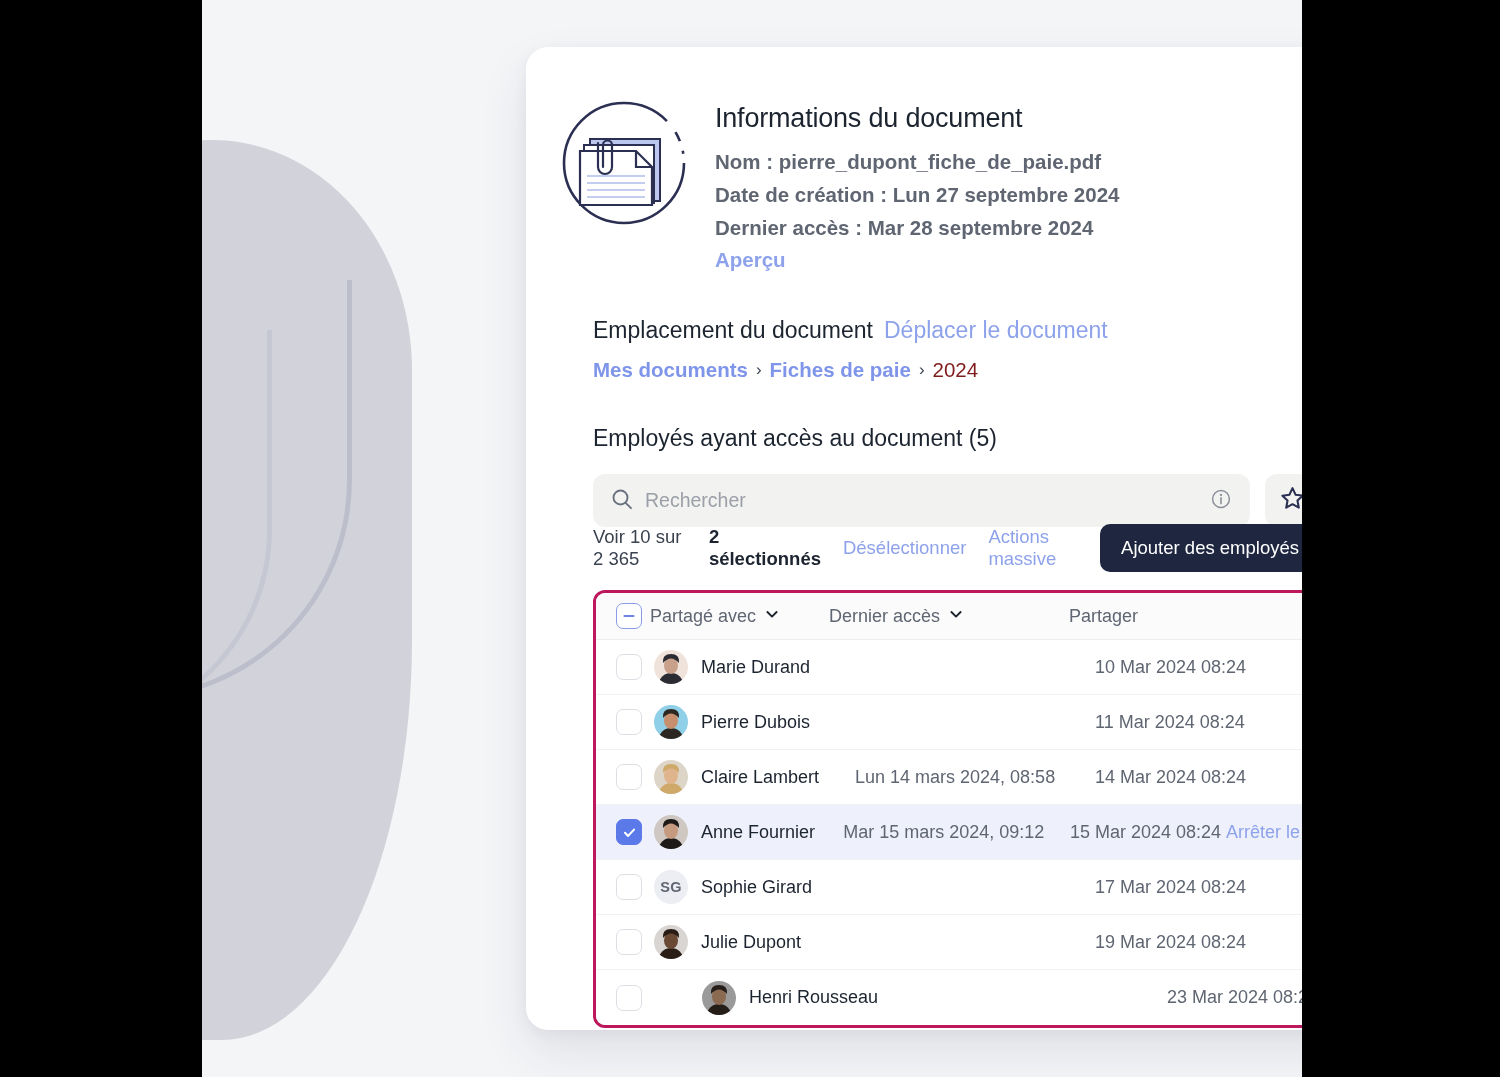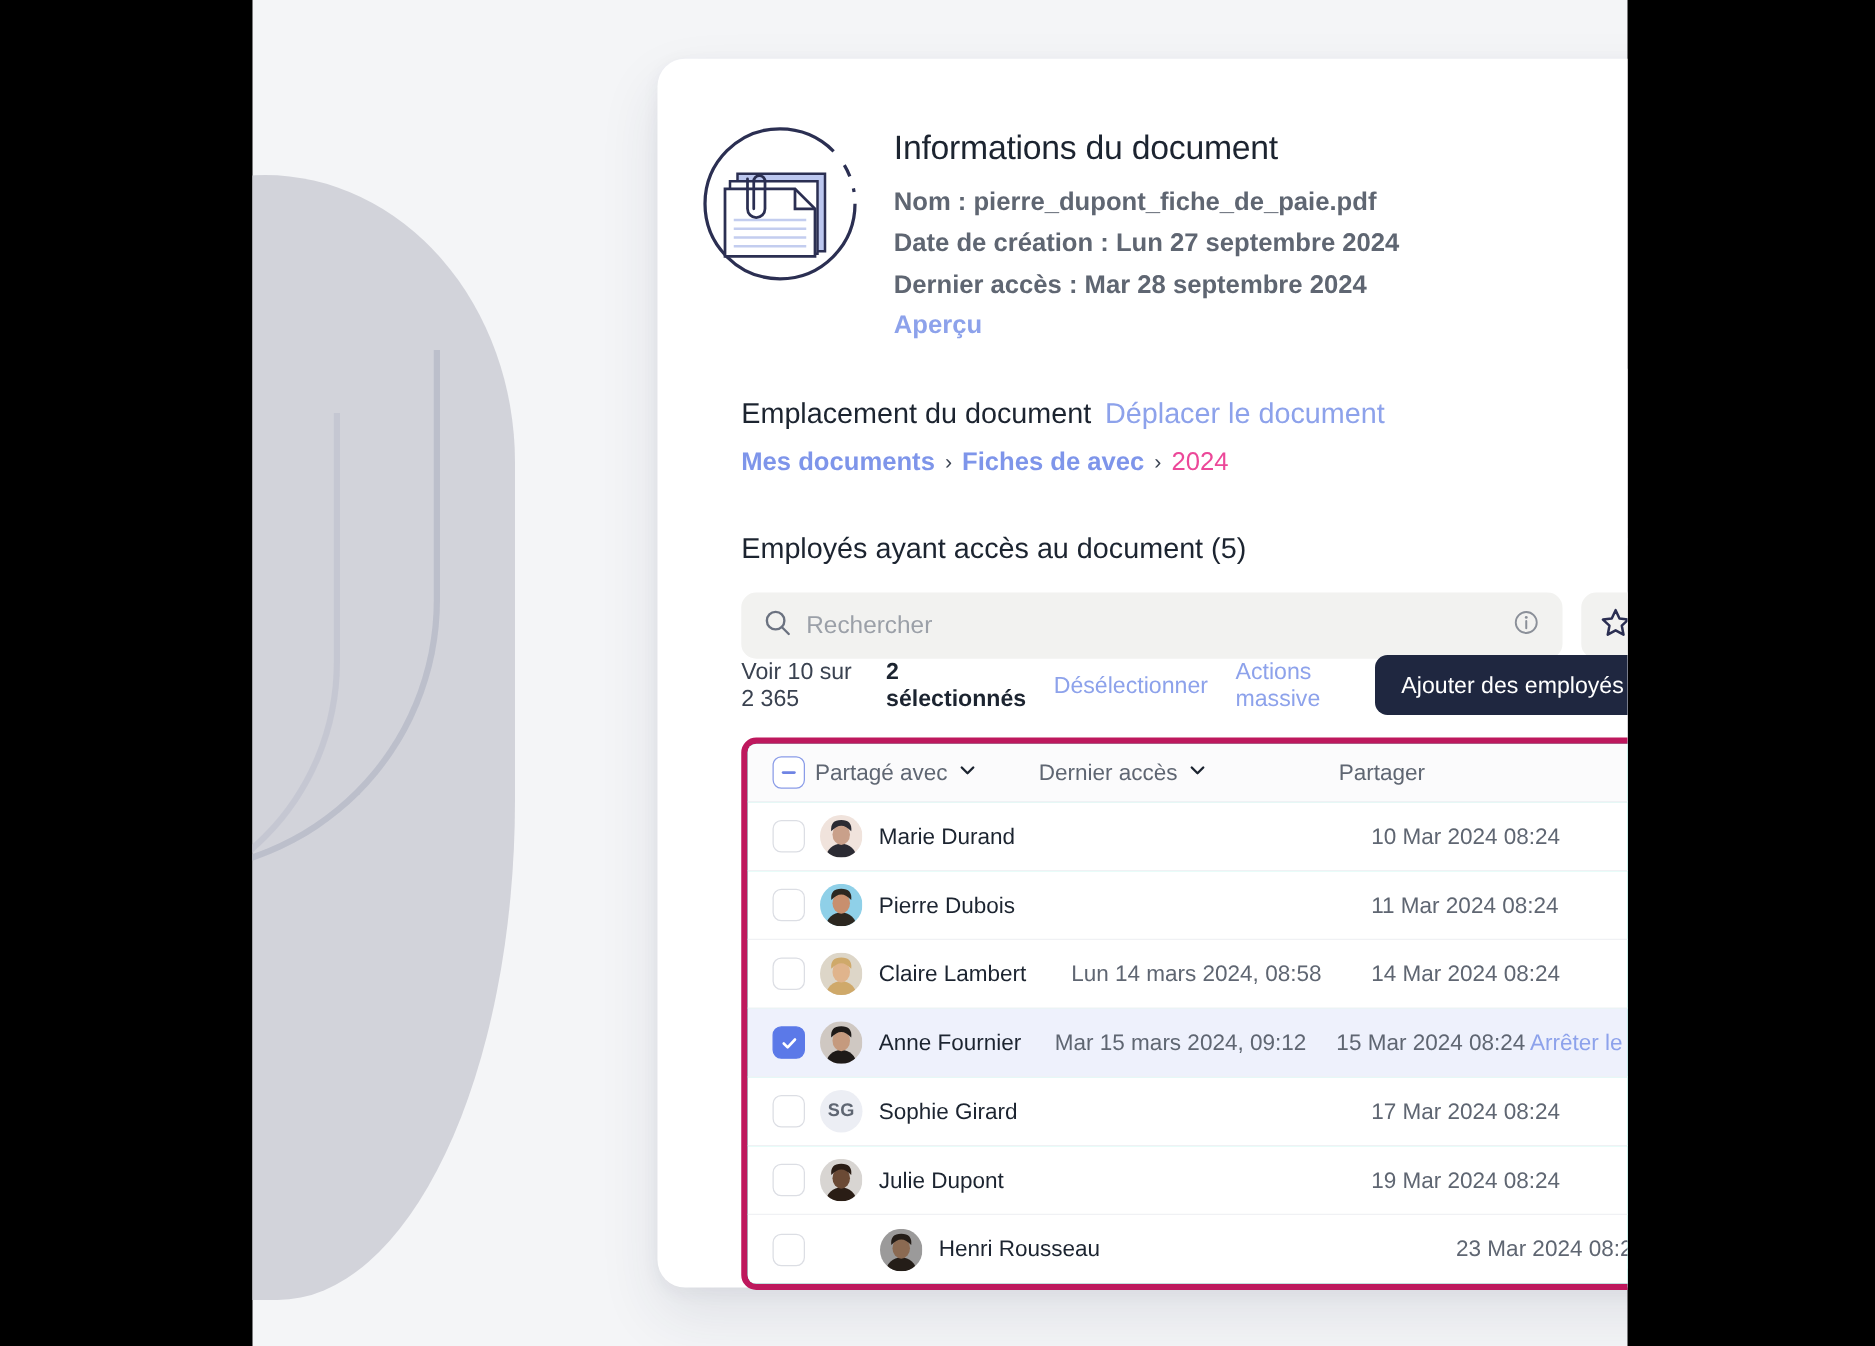--- a/index.html
+++ b/index.html
@@ -144,21 +144,21 @@
   .breadcrumb {
     margin-left: 33px;
     margin-top: 14px;
     font-size: 20.5px;
     display: flex;
     align-items: center;
     gap: 8px;
   }
   .crumb-link { color: #7e95ea; font-weight: 700; cursor: pointer; }
   .crumb-sep { color: #3c4453; font-size: 17px; }
-  .crumb-current { color: #ec4899; }
+  .crumb-current { color: #7f1d1d; }
 
   
   .section-employees {
     margin-left: 33px;
     margin-top: 43px;
     font-size: 23px;
     color: #1c2430;
   }
 
   .search-row {
@@ -219,24 +219,24 @@
     cursor: pointer;
     font-family: "Liberation Sans", sans-serif;
     white-space: nowrap;
   }
 
   
   .table {
     margin-left: 33px;
     margin-top: 21px;
     width: 776px;
-    border: 5px solid #be185d;
+    border: 3px solid #be185d;
     border-radius: 12px;
     overflow: hidden;
-    background: #5eead4;
+    background: #e5e5e5;
   }
   .thead {
     display: flex;
     align-items: center;
     height: 47px;
     background: #fbfbfc;
     border-bottom: 1px solid #eceef1;
     padding-left: 20px;
   }
   .th-shared { display: flex; align-items: center; gap: 8px; width: 213px; }
@@ -337,21 +337,21 @@
       </div>
 
       <div class="section-location">
         <span class="location-title">Emplacement du document</span>
         <span class="move-link">Déplacer le document</span>
       </div>
 
       <div class="breadcrumb">
         <span class="crumb-link">Mes documents</span>
         <span class="crumb-sep">›</span>
-        <span class="crumb-link">Fiches de avec</span>
+        <span class="crumb-link">Fiches de paie</span>
         <span class="crumb-sep">›</span>
         <span class="crumb-current">2024</span>
       </div>
 
       <div class="section-employees">Employés ayant accès au document (5)</div>
 
       <div class="search-row">
         <div class="search-box">
           <span>
             <svg width="22" height="22" viewBox="0 0 22 22" fill="none">

